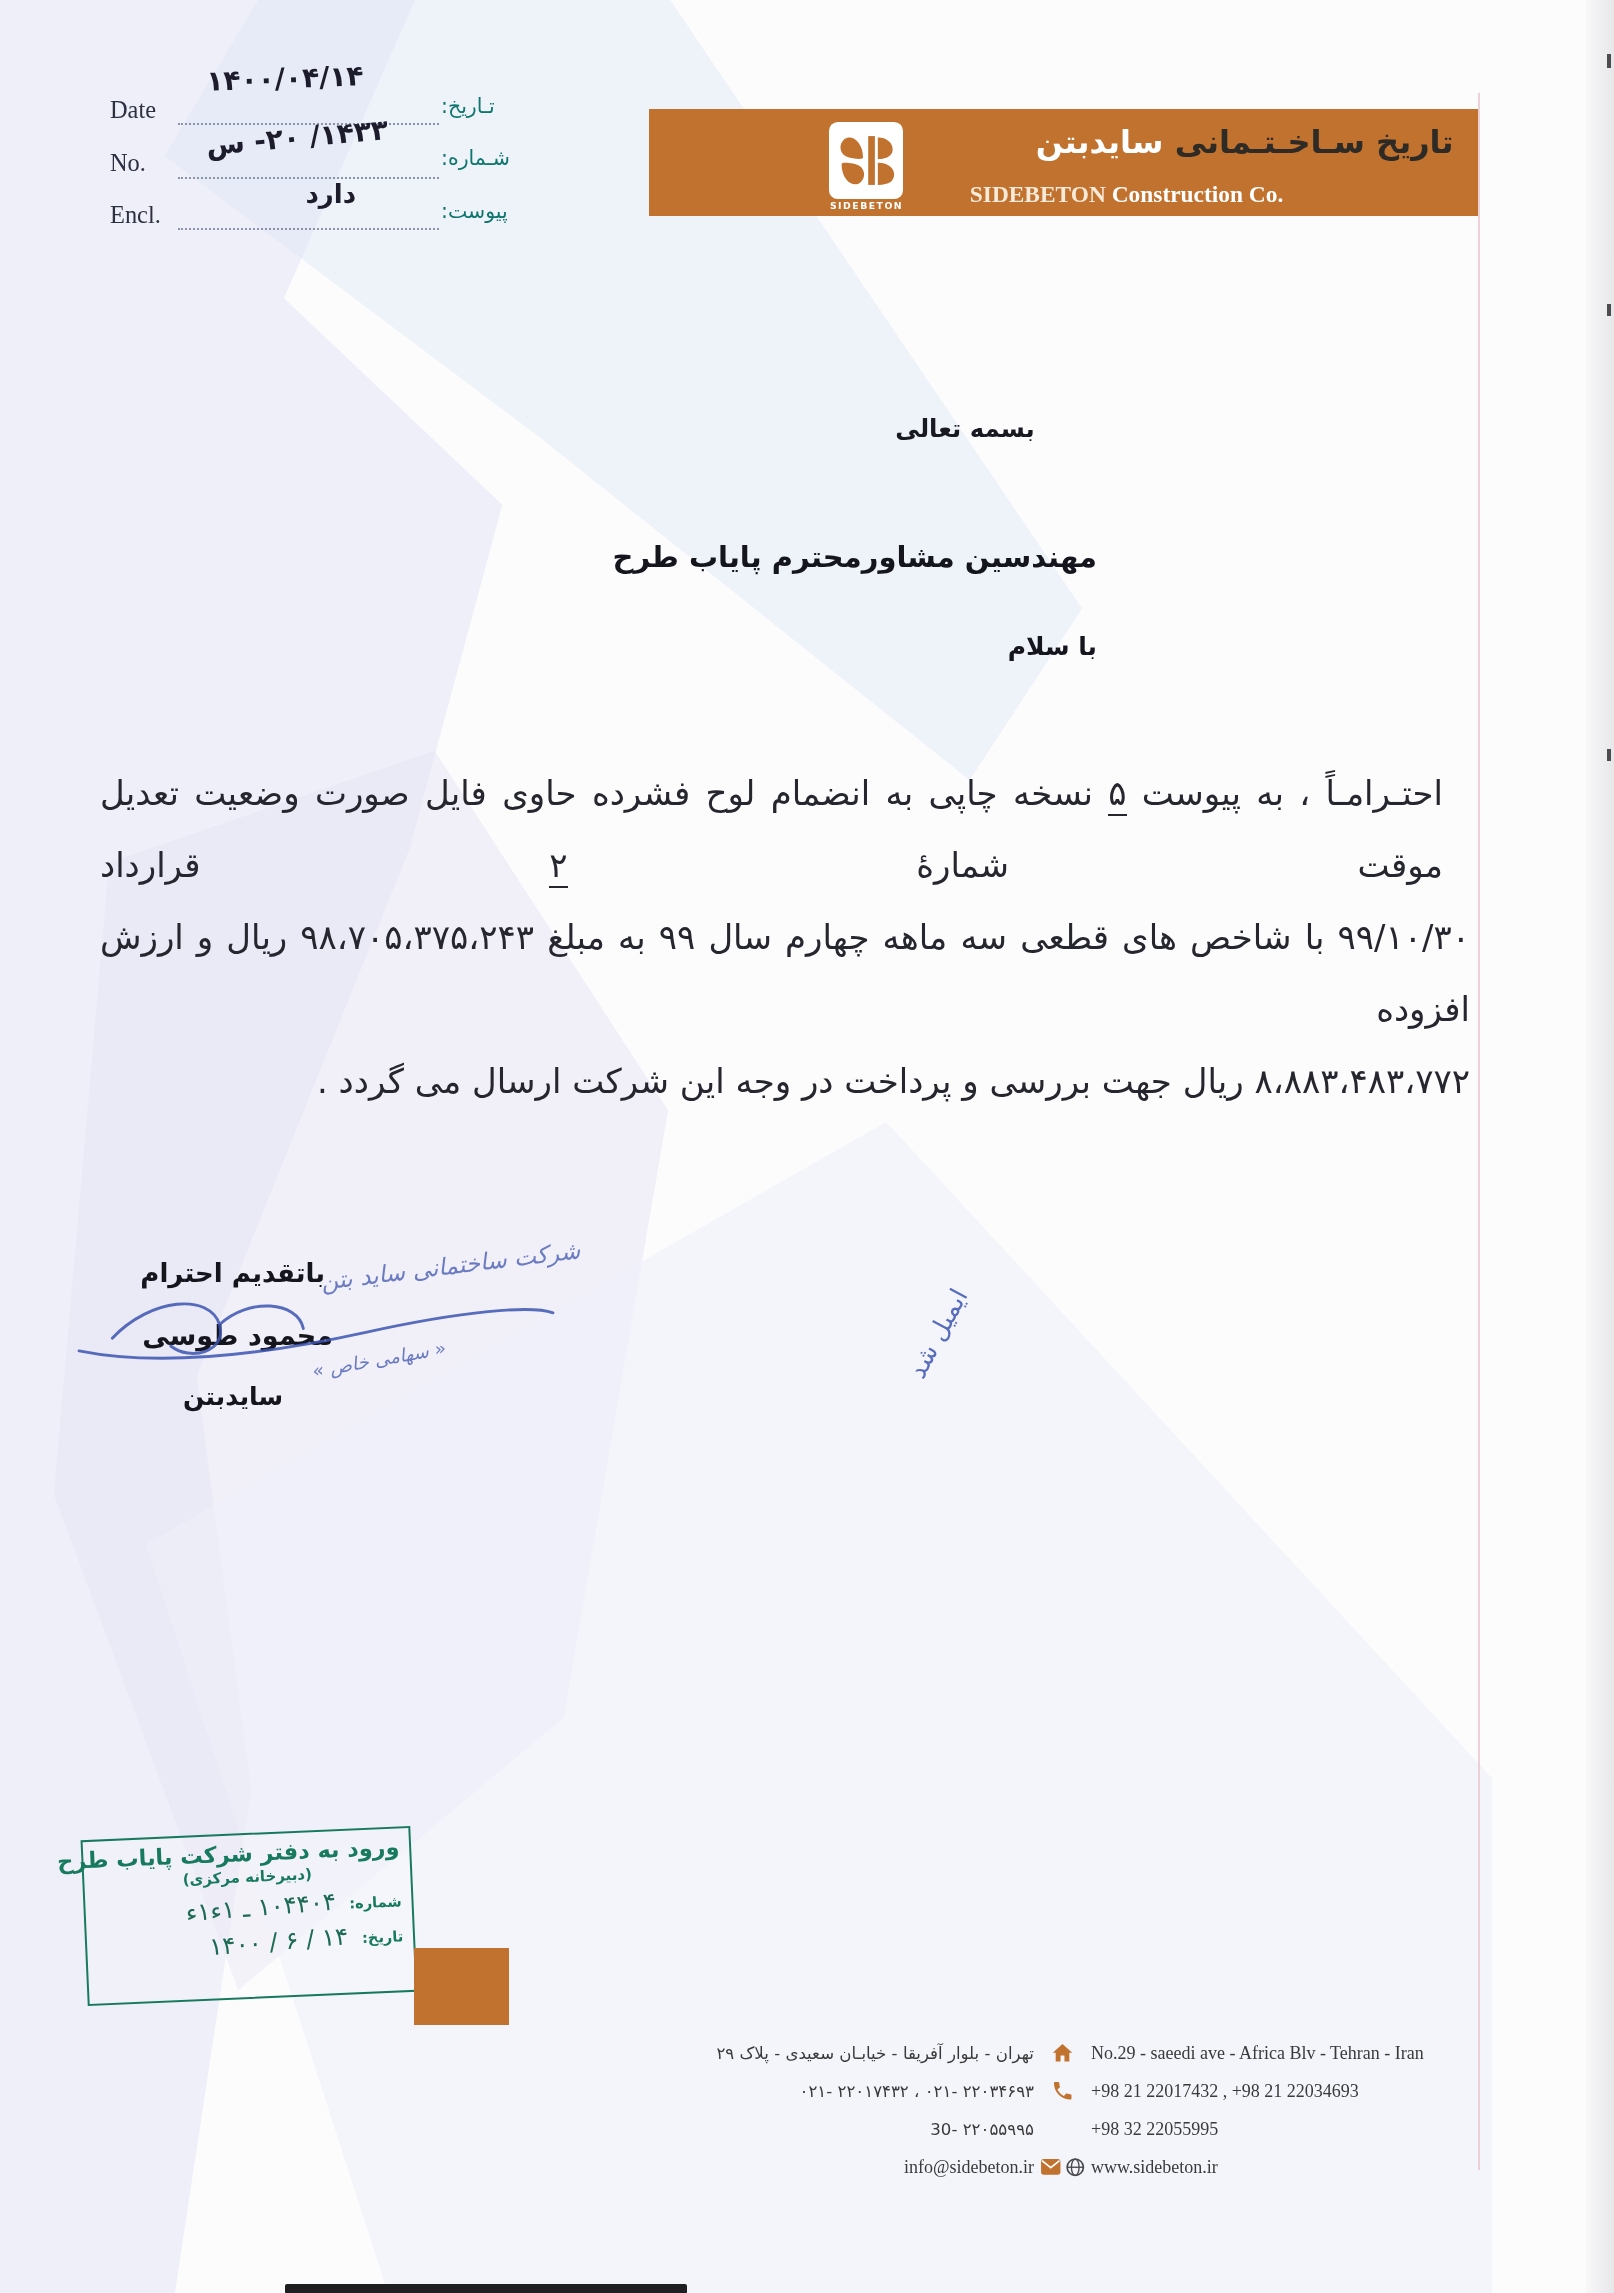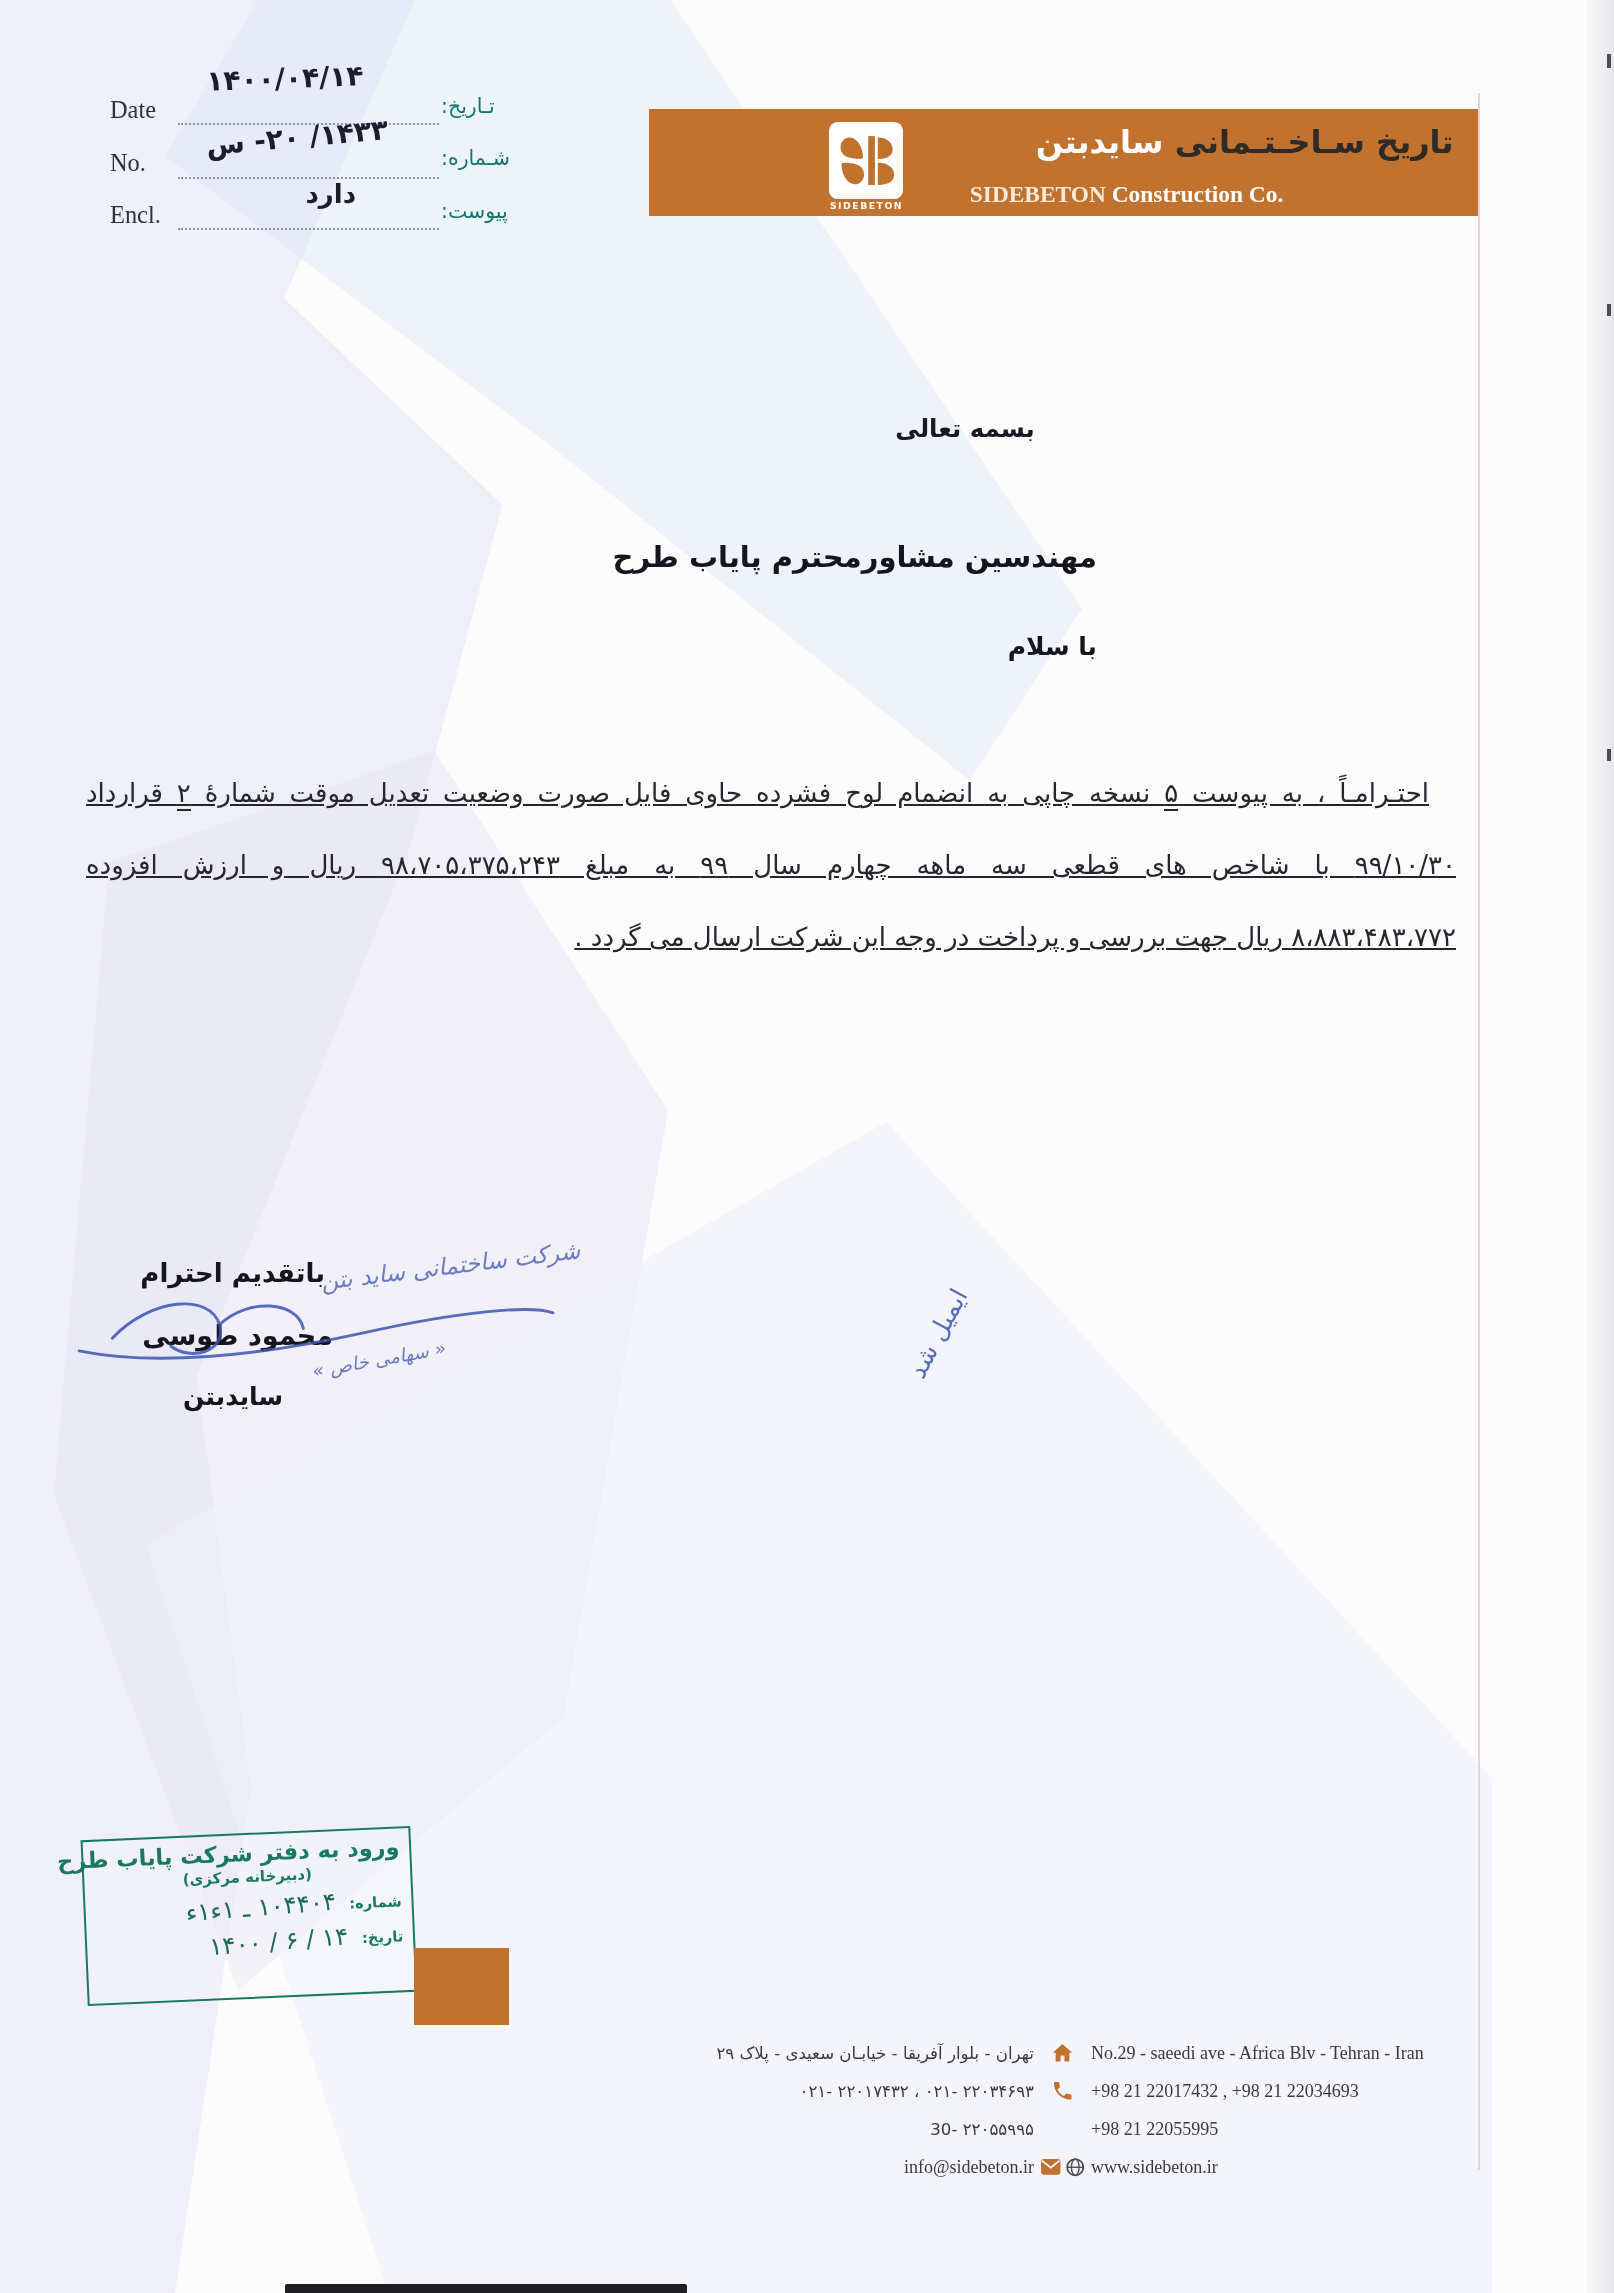--- a/index.html
+++ b/index.html
@@ -38,21 +38,21 @@
   .co-fa .wt{color:#ffffff;}
   .co-en{left:268px;top:72px;width:419px;text-align:center;font-family:"Liberation Serif",serif;
          font-size:23.4px;font-weight:700;white-space:nowrap;}
   .co-en .lt{color:rgba(255,250,240,.88);}
   .co-en .dk{color:#ffffff;}
 
   
   .basmala{left:892px;top:414px;width:146px;text-align:center;font-size:24.4px;font-weight:700;color:#191922;}
   .addressee{right:517px;top:540px;font-size:29px;font-weight:700;color:#15151e;white-space:nowrap;}
   .salut{right:517px;top:632px;font-size:25px;font-weight:700;color:#15151e;}
-  .bodytxt{left:86px;top:757px;width:1370px;font-size:26px;line-height:72px;color:#26262e;text-decoration:underline;}
+  .bodytxt{left:100px;top:757px;width:1370px;font-size:34px;line-height:72px;color:#26262e;}
   .bline{direction:rtl;}
   .just{text-align:justify;text-align-last:justify;}
   .u{border-bottom:2px solid #26262e;padding-bottom:1px;}
 
   .closing{right:1289px;top:1258px;font-size:26px;font-weight:700;color:#15151e;white-space:nowrap;}
   .signer{right:1281px;top:1320px;font-size:27px;font-weight:700;color:#15151e;white-space:nowrap;}
   .stitle{right:1331px;top:1382px;font-size:25px;font-weight:700;color:#15151e;white-space:nowrap;}
 
   
   .seal1{left:288px;top:1254px;width:293px;font-size:23.4px;font-style:italic;color:#4a5fb5;
@@ -185,21 +185,21 @@
     <div class="f-fa f-ltr">۰۲۱- ۲۲۰۱۷۴۳۲ ، ۰۲۱- ۲۲۰۳۴۶۹۳</div>
     <div class="f-ic">
       <svg width="23.4" height="23.4" viewBox="0 0 24 24">
         <path d="M6.6 10.8c1.4 2.8 3.8 5.2 6.6 6.6l2.2-2.2c.3-.3.7-.4 1-.2 1.1.4 2.4.6 3.6.6.6 0 1 .4 1 1V20c0 .6-.4 1-1 1C10.6 21 3 13.4 3 4c0-.6.4-1 1-1h3.5c.6 0 1 .4 1 1 0 1.3.2 2.5.6 3.6.1.3 0 .7-.2 1z" fill="#c1722f"></path>
       </svg>
     </div>
     <div class="f-en">+98 21 22017432 , +98 21 22034693</div>
 
     <div class="f-fa f-ltr">30- ۲۲۰۵۵۹۹۵</div>
     <div class="f-ic"></div>
-    <div class="f-en">+98 21 22055995</div>
+    <div class="f-en">+98 32 22055995</div>
 
     <div class="f-fa f-ltr" style="font-family:'Liberation Serif',serif;font-size:18px;">info@sidebeton.ir</div>
     <div class="f-ic">
       <svg width="21.5" height="17.6" viewBox="0 0 24 20">
         <rect x="1" y="1" width="22" height="18" rx="3" fill="#c1722f"></rect>
         <path d="M2 3 L12 11 L22 3" stroke="#fff" stroke-width="2" fill="none"></path>
       </svg>
       <svg width="20.5" height="20.5" viewBox="0 0 24 24">
         <circle cx="12" cy="12" r="9.5" fill="none" stroke="#4a4a4e" stroke-width="2"></circle>
         <ellipse cx="12" cy="12" rx="4.5" ry="9.5" fill="none" stroke="#4a4a4e" stroke-width="1.6"></ellipse>

